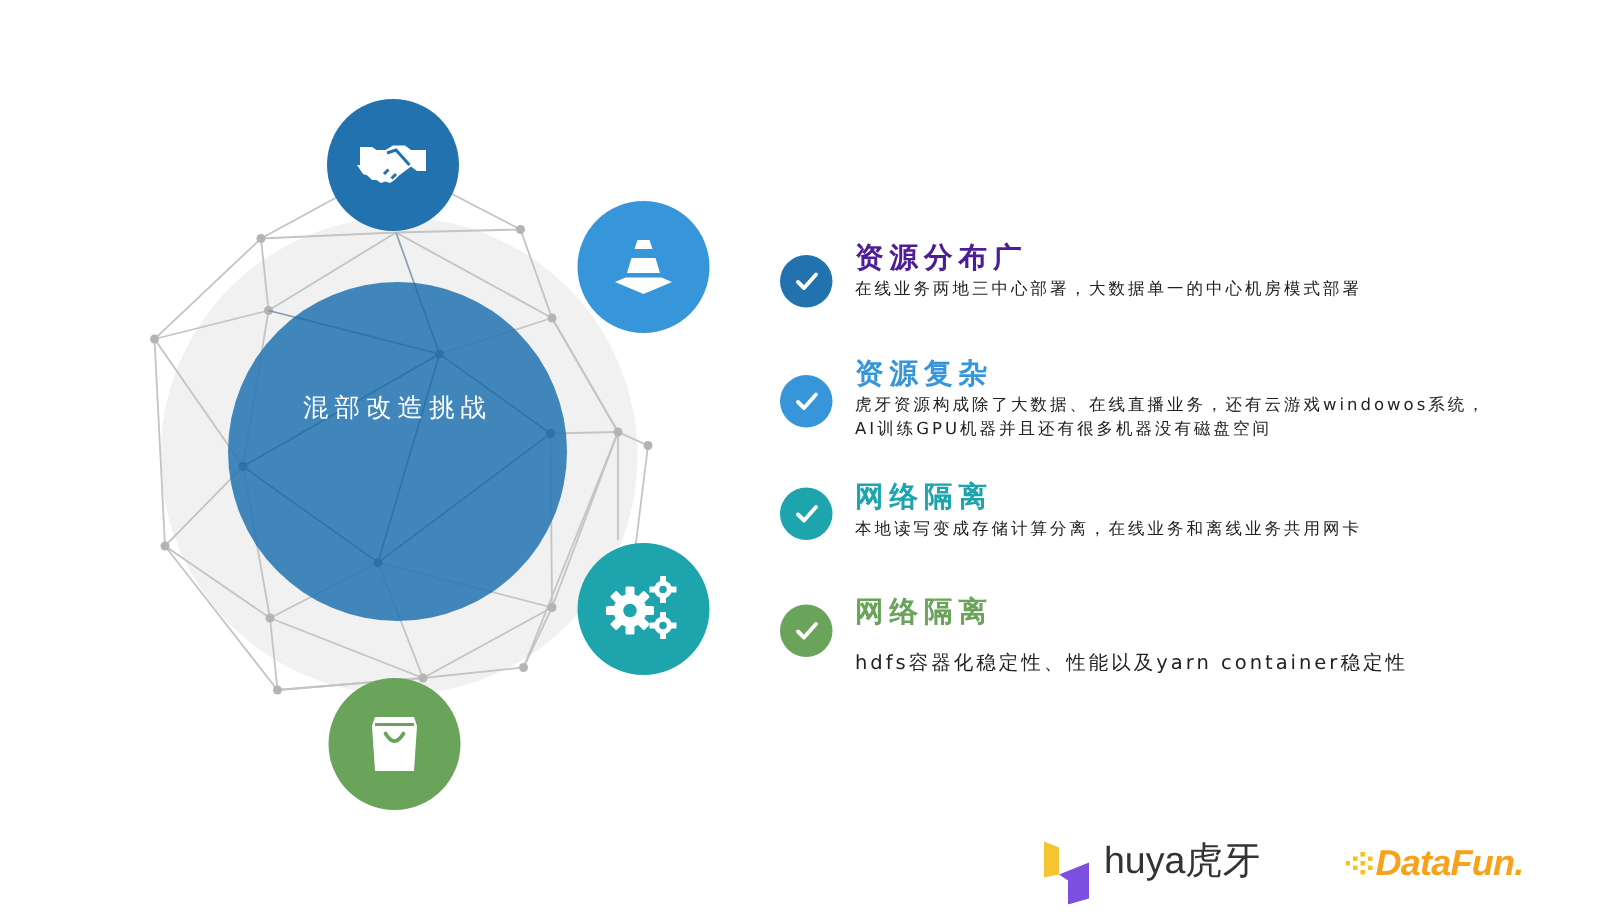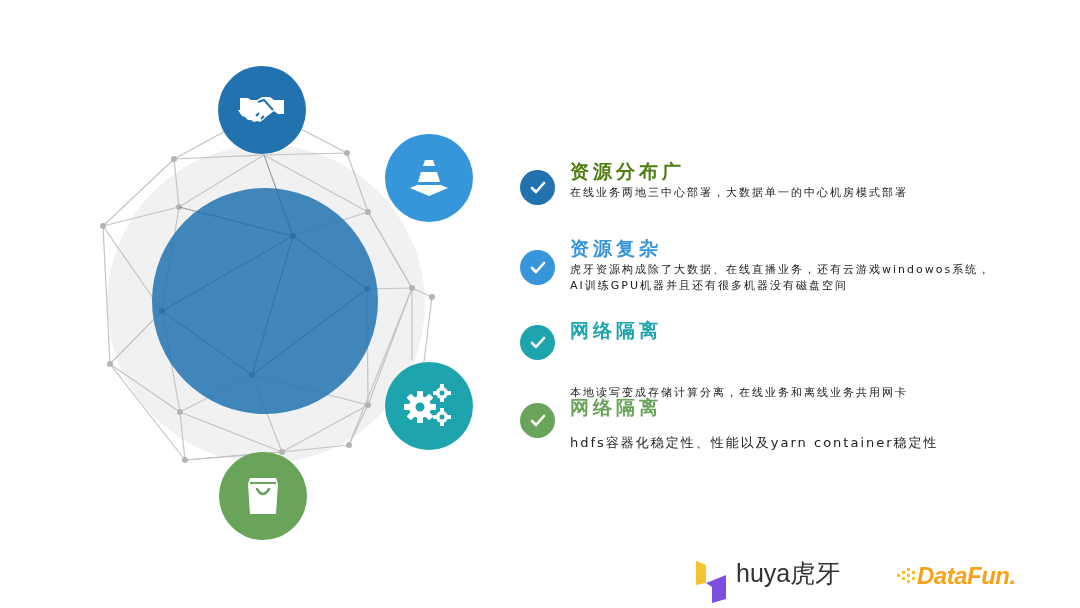--- a/index.html
+++ b/index.html
@@ -95,20 +95,21 @@
       <line x1="367" y1="289" x2="252" y2="375"></line>
       <line x1="264" y1="155" x2="293" y2="236"></line>
     </g>
     <g fill="#1d5a8c">
         <circle cx="293" cy="236" r="3"></circle>
         <circle cx="252" cy="375" r="3"></circle>
         <circle cx="162" cy="311" r="3"></circle>
         <circle cx="367" cy="289" r="3"></circle>
       </g>
   </svg>
+  <div class="core-label">混部改造挑战</div>
 
   <div class="satellite" style="left:218px;top:66px;background:#2172ae;">
     <svg width="48" height="36" viewBox="0 0 48 36">
       <path fill="#fff" d="M2 6h8l3 2h6l5-3h8l4 3h10v14h-6l-4-3-8 6-3 3-3 2-3-1-3 1-3-2-3 0-3-3-3-1-4-6H2z"></path>
       <path fill="none" stroke="#2172ae" stroke-width="2" d="M20 10l6-2 9 10M18 24l3-3M23 27l3-3M28 28l2-2"></path>
     </svg>
   </div>
   <div class="satellite" style="left:385px;top:134px;background:#3796d9;">
     <svg width="42" height="40" viewBox="0 0 42 40">
       <path fill="#fff" d="M17 2h8l2 6H15z"></path>
@@ -145,21 +146,21 @@
   </div>
 </div>
 
 <div class="items">
   <div class="item" style="top:168px;">
     <div class="check" style="top:2px;background:#2172ae;">
       <svg width="16" height="14" viewBox="0 0 16 14">
           <path d="M2 7l4 4 8-9" stroke="#fff" stroke-width="2.6" fill="none" stroke-linecap="round" stroke-linejoin="round"></path>
         </svg>
     </div>
-    <div class="item-title" style="top:-9px;color:#4d7c0f;text-align:center;">资源分布广</div>
+    <div class="item-title" style="top:-9px;color:#4c1d95;text-align:center;">资源分布广</div>
     <div class="item-desc" style="top:17px;">在线业务两地三中心部署，大数据单一的中心机房模式部署</div>
   </div>
 
   <div class="item" style="top:250px;">
     <div class="check" style="top:0px;background:#3796d9;">
       <svg width="16" height="14" viewBox="0 0 16 14">
           <path d="M2 7l4 4 8-9" stroke="#fff" stroke-width="2.6" fill="none" stroke-linecap="round" stroke-linejoin="round"></path>
         </svg>
     </div>
     <div class="item-title" style="top:-14px;color:#3796d9;">资源复杂</div>
@@ -167,21 +168,21 @@
     <div class="item-desc" style="top:28px;">AI训练GPU机器并且还有很多机器没有磁盘空间</div>
   </div>
 
   <div class="item" style="top:325px;">
     <div class="check" style="top:0px;background:#1ea4ac;">
       <svg width="16" height="14" viewBox="0 0 16 14">
           <path d="M2 7l4 4 8-9" stroke="#fff" stroke-width="2.6" fill="none" stroke-linecap="round" stroke-linejoin="round"></path>
         </svg>
     </div>
     <div class="item-title" style="top:-7px;color:#1ea4ac;">网络隔离</div>
-    <div class="item-desc" style="top:20px;margin-top:40px;">本地读写变成存储计算分离，在线业务和离线业务共用网卡</div>
+    <div class="item-desc" style="top:20px;">本地读写变成存储计算分离，在线业务和离线业务共用网卡</div>
   </div>
 
   <div class="item" style="top:403px;">
     <div class="check" style="top:0px;background:#6aa35a;">
       <svg width="16" height="14" viewBox="0 0 16 14">
           <path d="M2 7l4 4 8-9" stroke="#fff" stroke-width="2.6" fill="none" stroke-linecap="round" stroke-linejoin="round"></path>
         </svg>
     </div>
     <div class="item-title" style="top:-8px;color:#6aa35a;">网络隔离</div>
     <div class="item-desc" style="top:32px;font-size:13px;">hdfs容器化稳定性、性能以及yarn container稳定性</div>

